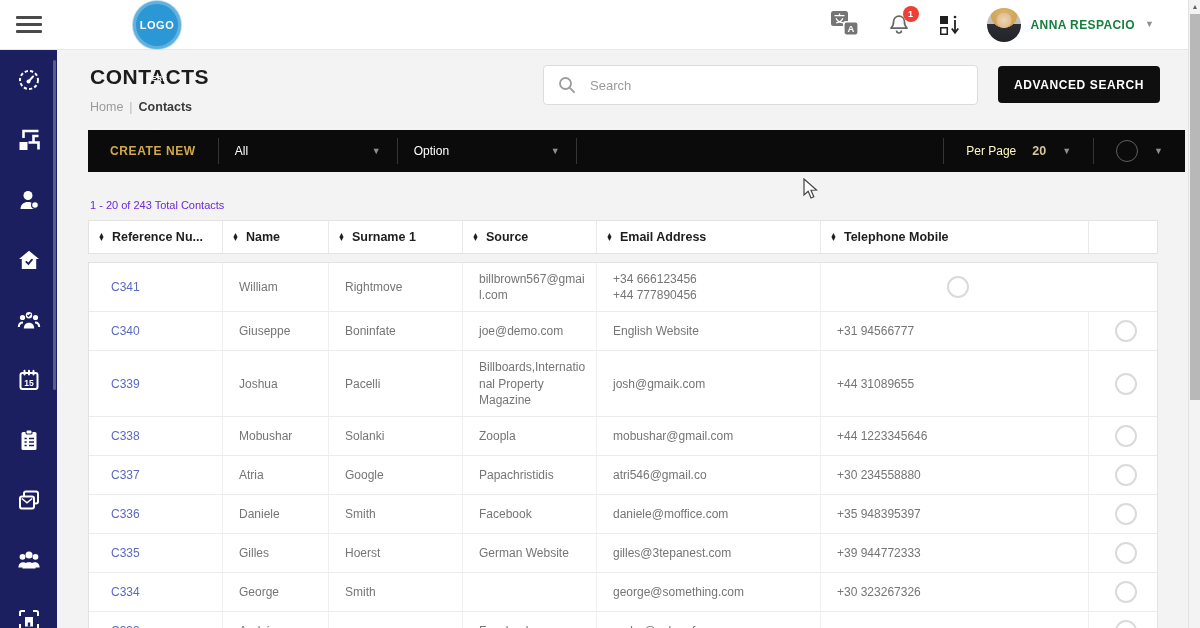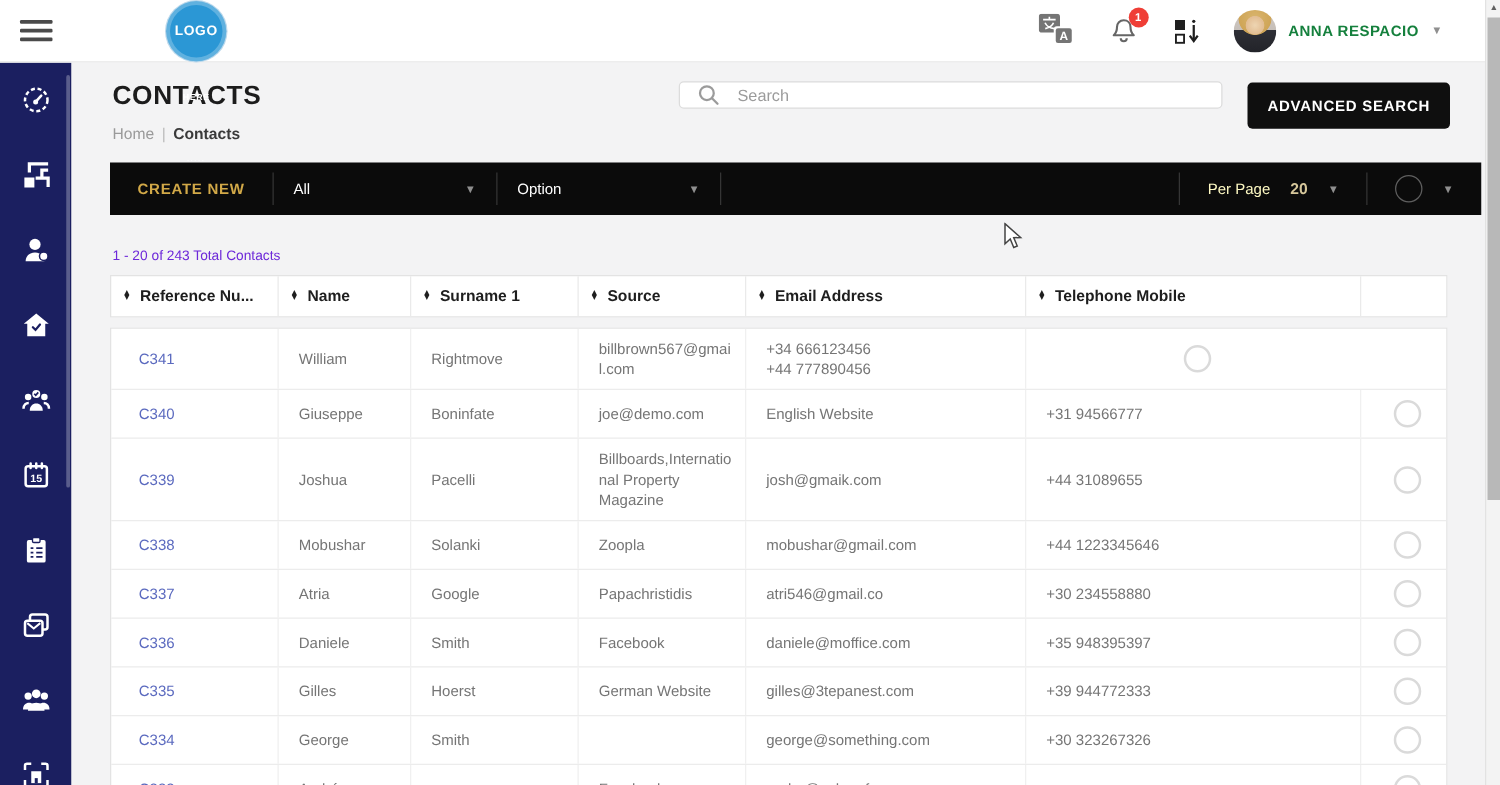--- a/index.html
+++ b/index.html
@@ -58,21 +58,21 @@
 
   
   .main { position:absolute; left:57px; top:50px; width:1131px; height:578px; }
   .page-title { position:absolute; left:33px; top:15px; font-size:21px; font-weight:bold; letter-spacing:.5px; color:#1c1c1c; }
   .breadcrumb { position:absolute; left:33px; top:50px; font-size:12.5px; }
   .bc-home { color:#9a9a9a; }
   .bc-sep { color:#bbbbbb; margin:0 6px; }
   .bc-current { color:#3a3a3a; font-weight:600; }
 
   .search-box {
-    position:absolute; left:486px; top:15px; width:435px; height:22px;
+    position:absolute; left:486px; top:15px; width:435px; height:40px;
     background:#fff; border:1px solid #dcdcdc; border-radius:4px;
     display:flex; align-items:center; padding:0 14px; gap:14px;
   }
   .search-box input { border:none; outline:none; flex:1; font-size:13px; color:#444; font-family:inherit; background:transparent; }
   .search-box input::placeholder { color:#9b9b9b; }
 
   .adv-btn {
     position:absolute; left:941px; top:16px; width:162px; height:37px;
     background:#0f0f0f; color:#fff; border:none; border-radius:4px;
     font-size:12px; font-weight:bold; letter-spacing:.6px; font-family:Liberation Sans, sans-serif;

